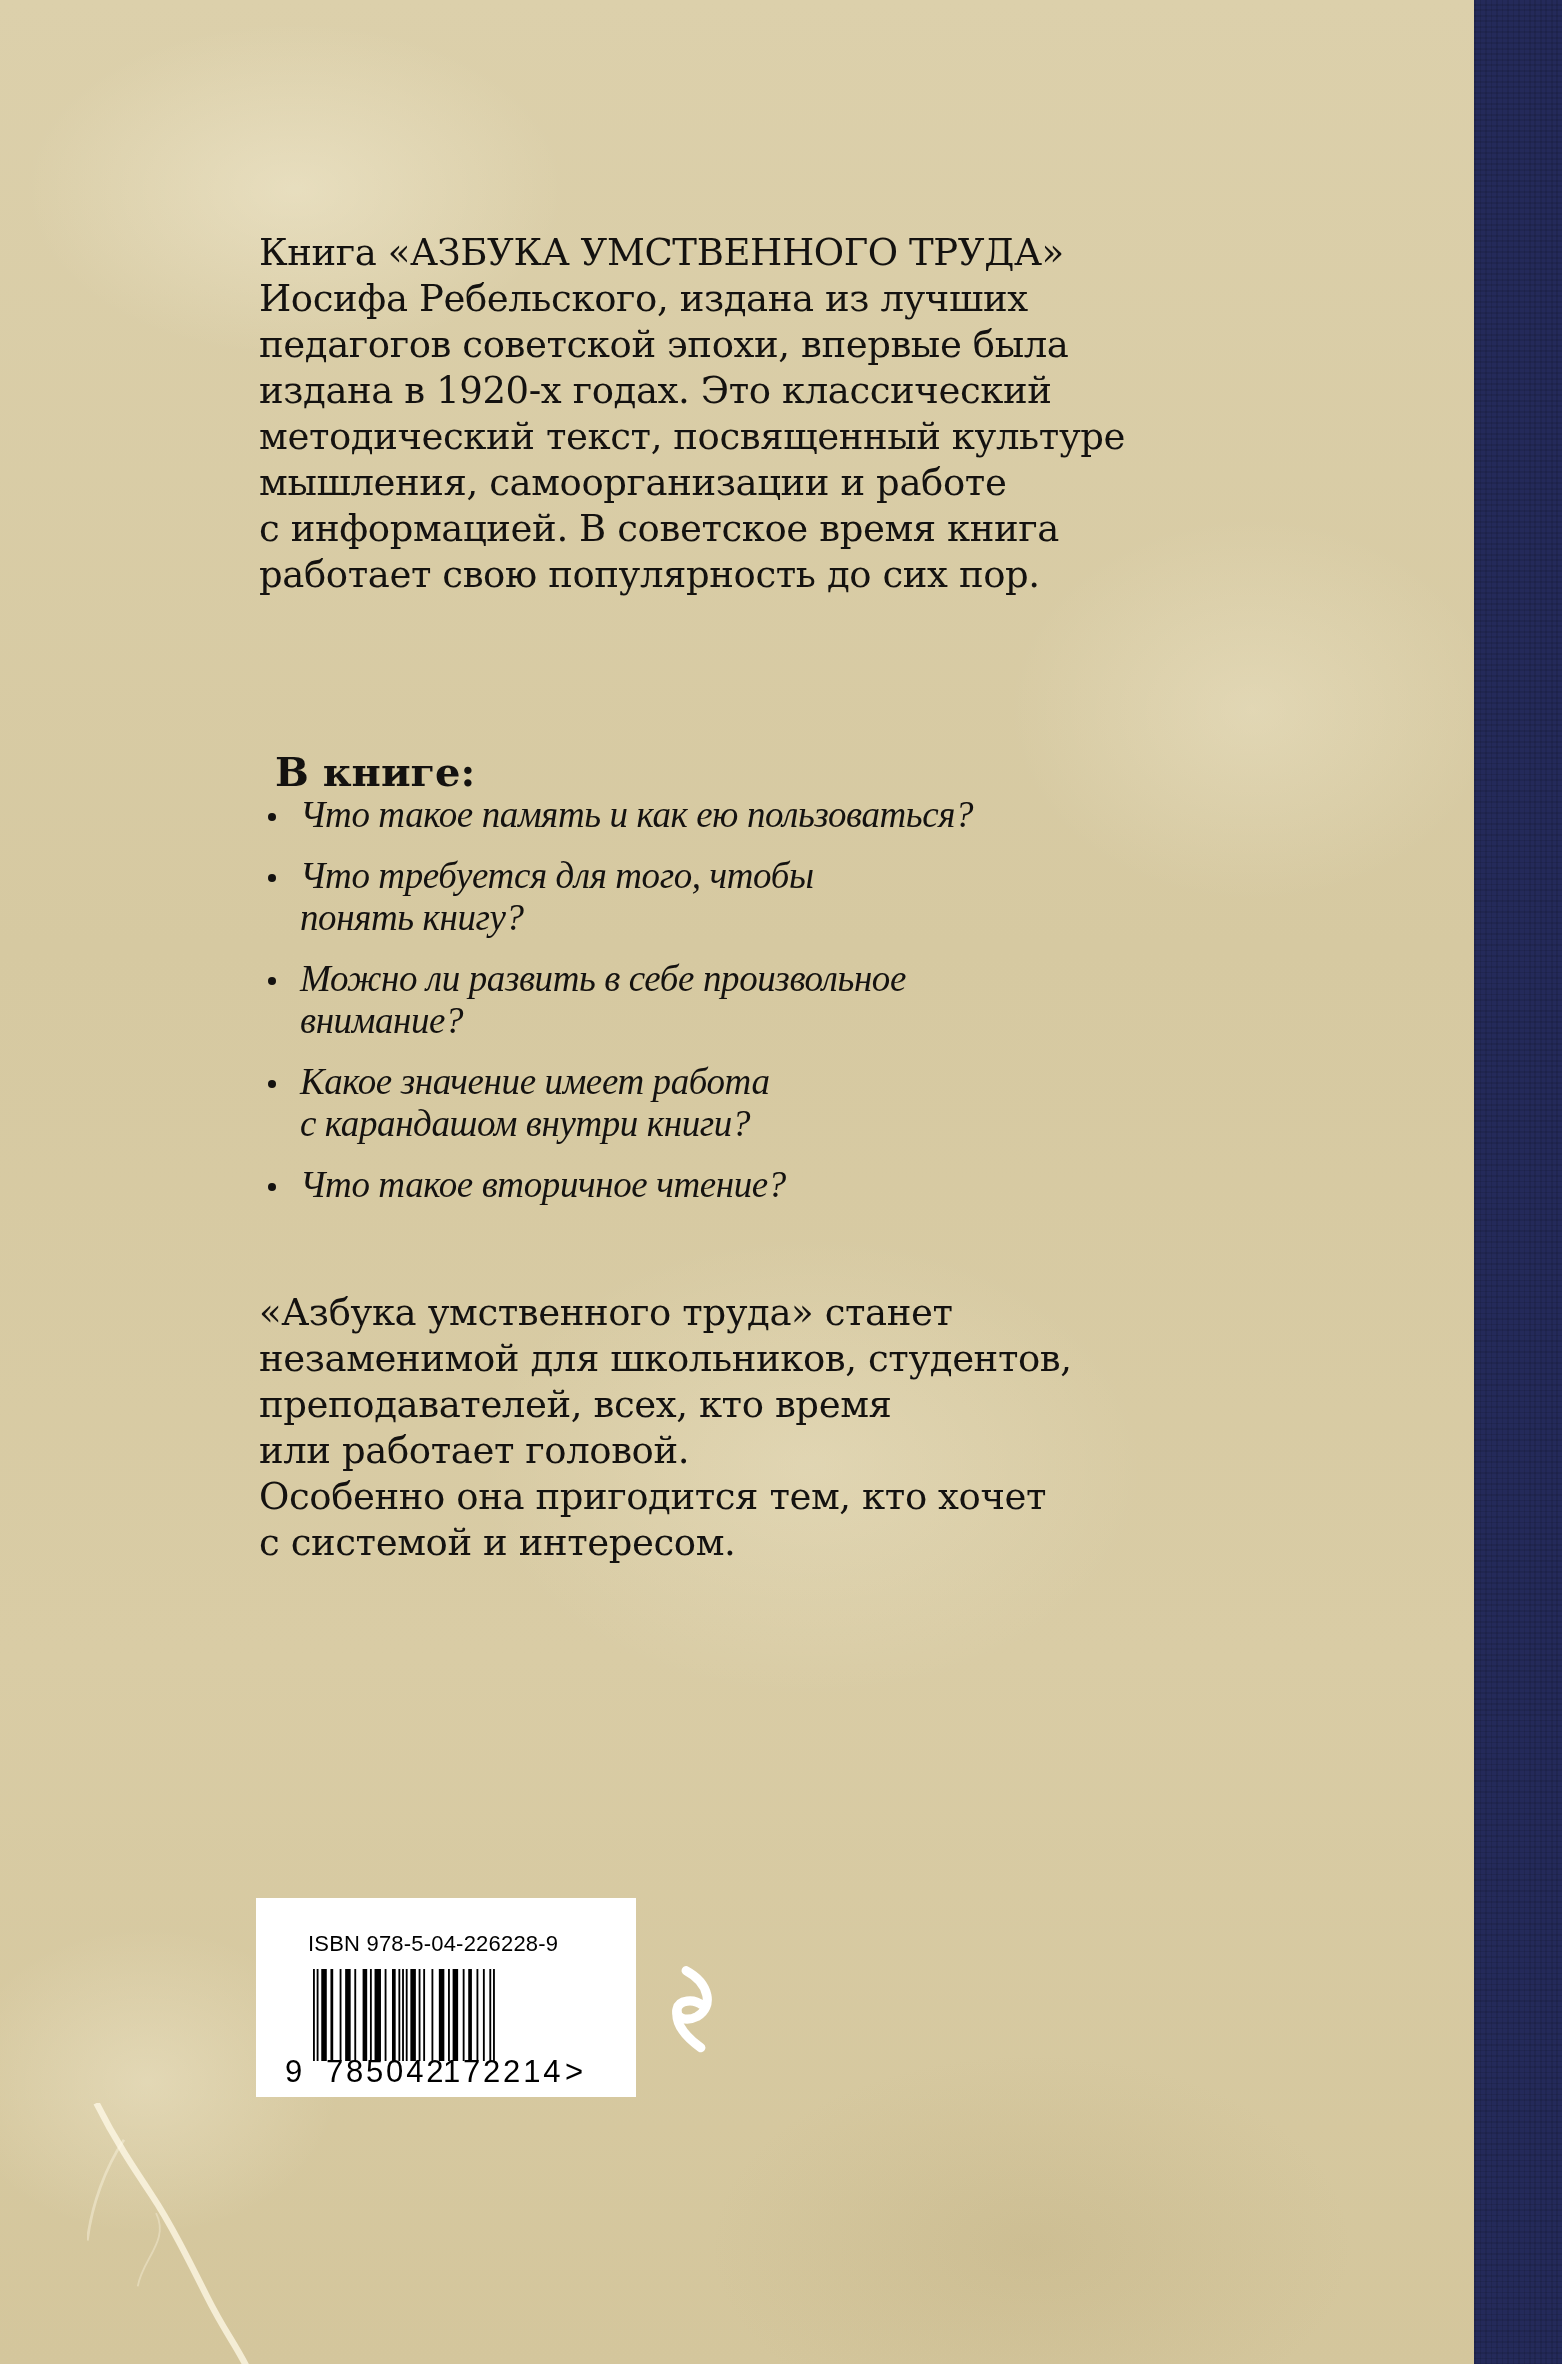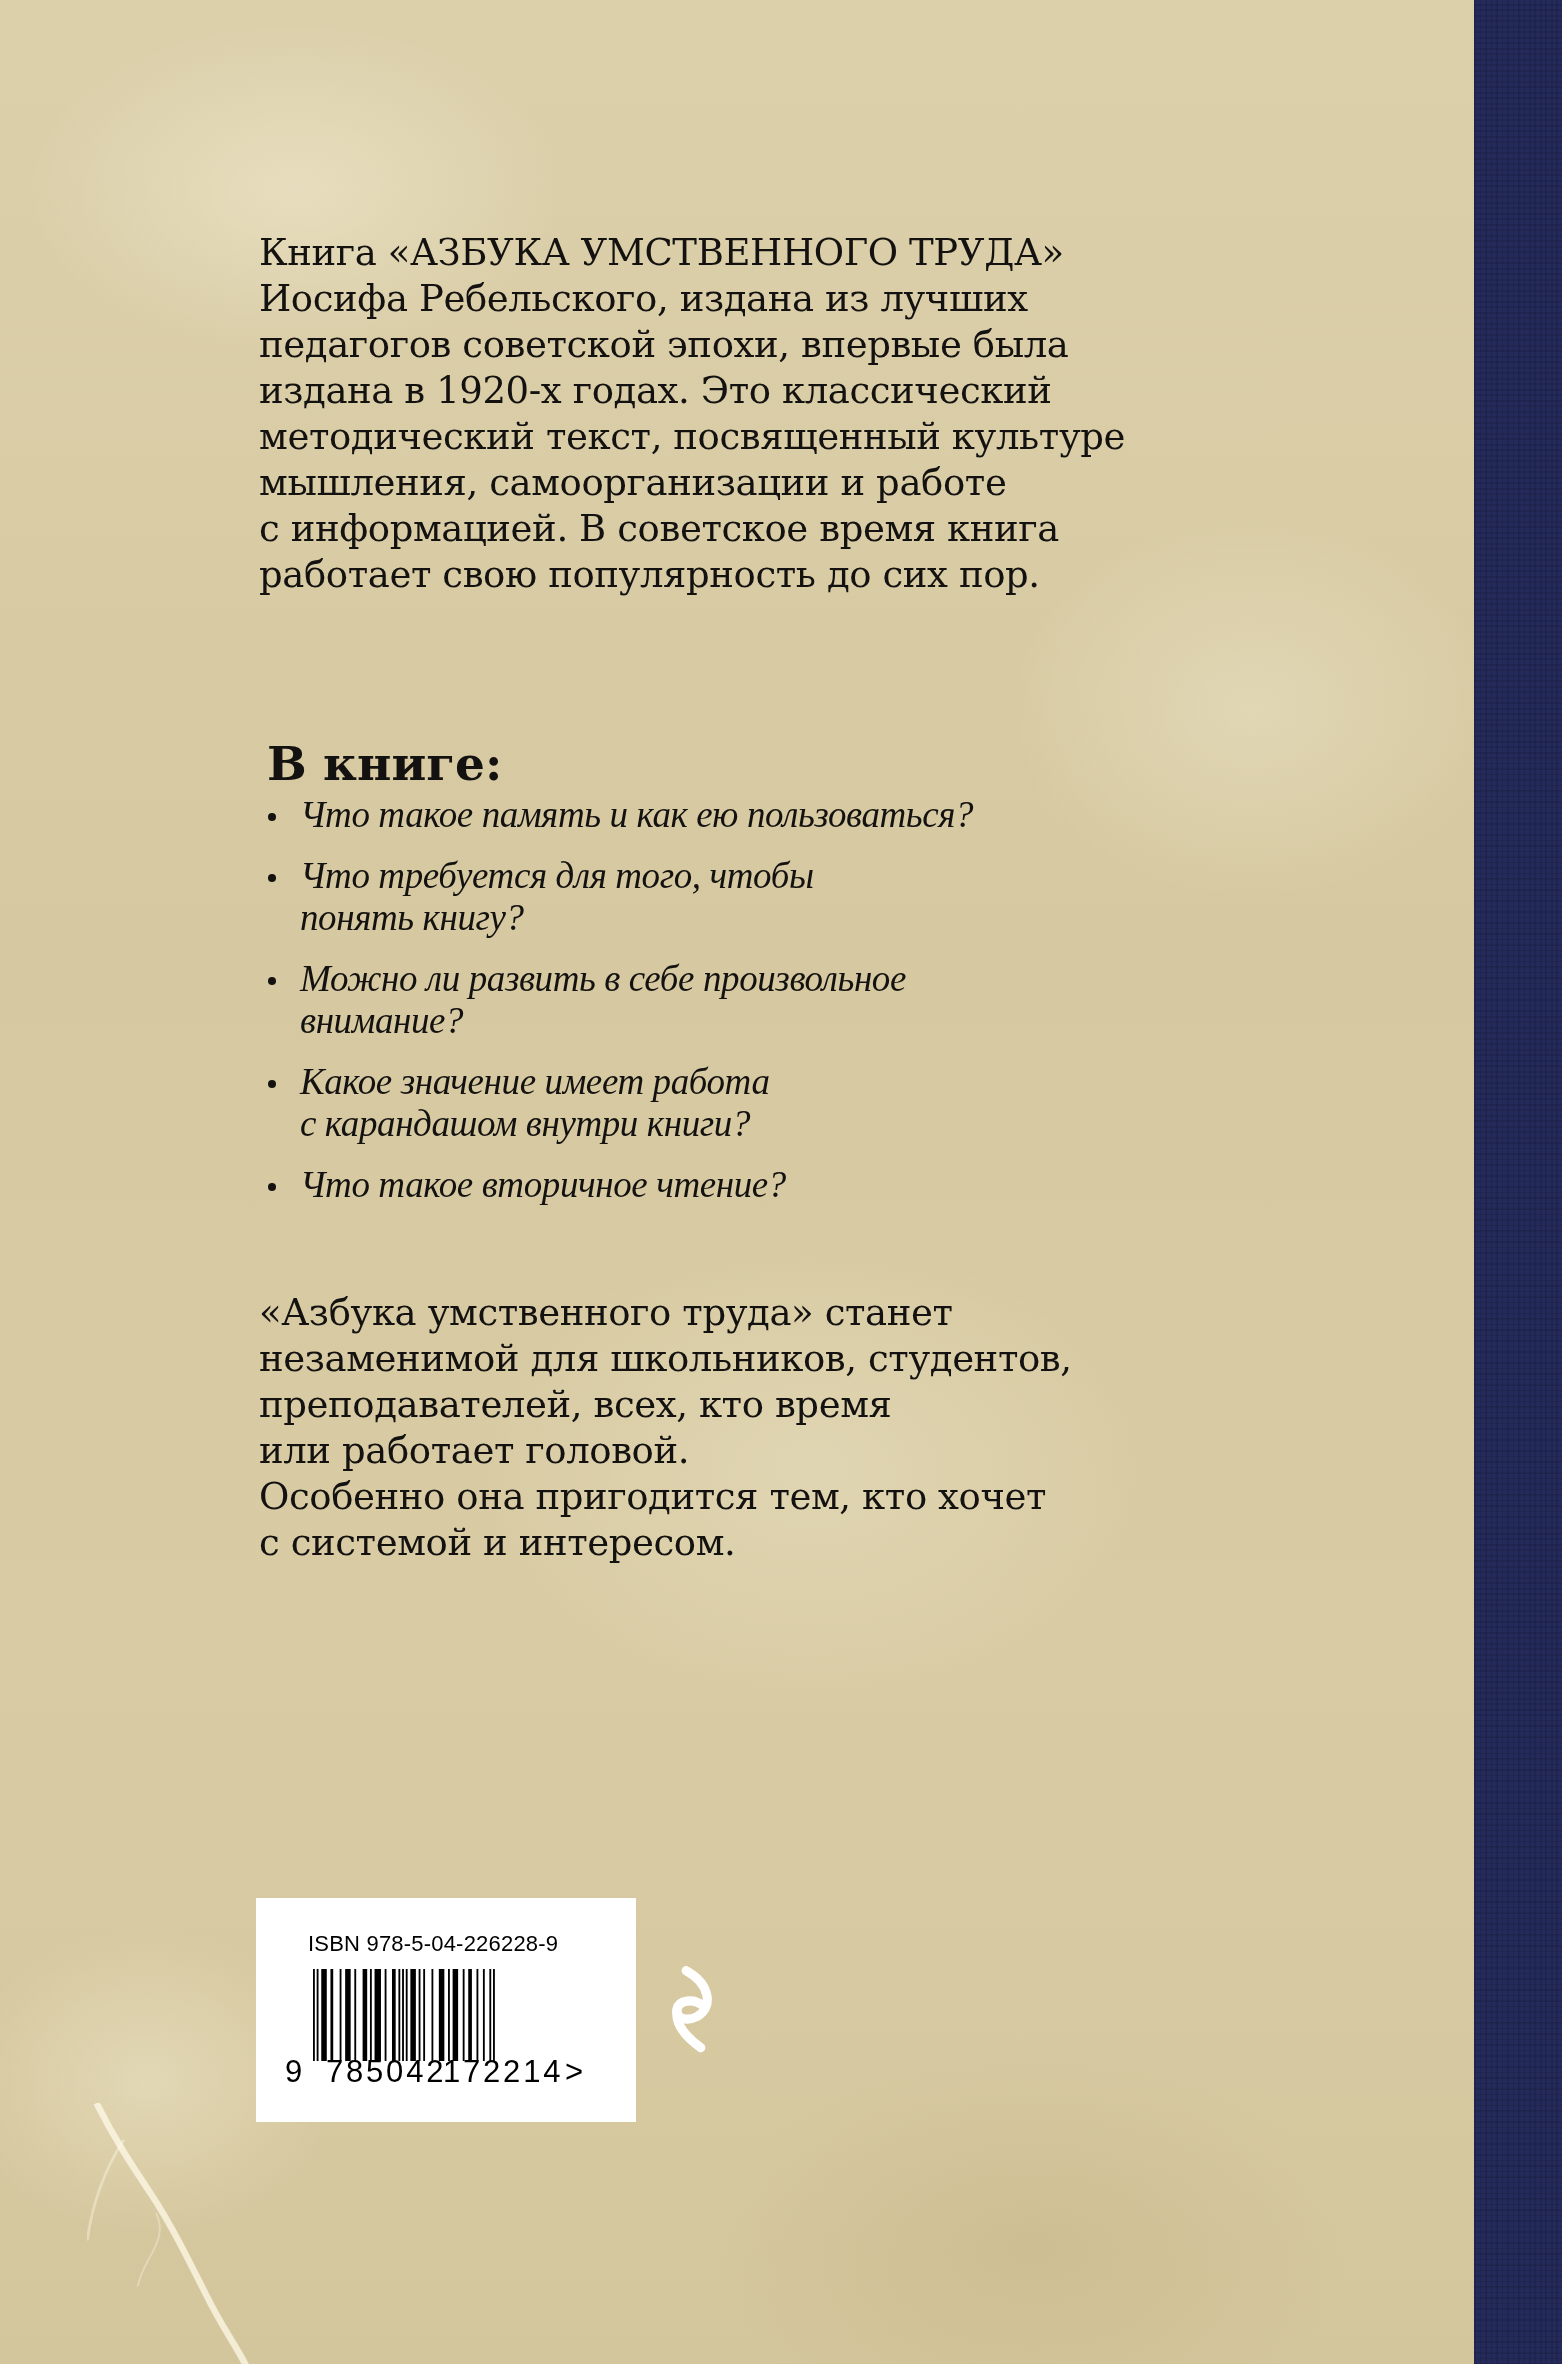--- a/index.html
+++ b/index.html
@@ -56,23 +56,23 @@
       font-size: 37px;
       line-height: 46px;
       letter-spacing: -0.4px;
       margin: 0;
     }
     .intro .line, .outro .line { display: block; white-space: nowrap; }
     .heading {
       position: absolute;
       top: 728px;
       left: 0;
-      font-size: 47px;
+      font-size: 40px;
       font-weight: bold;
-      margin: 8px;
+      margin: 16px;
       line-height: 55px;
     }
     .bullets {
       position: absolute;
       top: 794px;
       left: 0;
       margin: 0;
       padding: 0;
       list-style: none;
       font-style: italic;
@@ -102,21 +102,21 @@
       font-size: 37px;
       line-height: 46px;
       letter-spacing: -0.4px;
       margin: 0;
     }
     .barcode-box {
       position: absolute;
       left: 256px;
       top: 1898px;
       width: 380px;
-      height: 224px;
+      height: 199px;
       background: #ffffff;
     }
     .isbn-text {
       position: absolute;
       left: 52px;
       top: 33px;
       font-family: "Liberation Sans", sans-serif;
       font-size: 22px;
       color: #000;
       letter-spacing: 0.2px;

